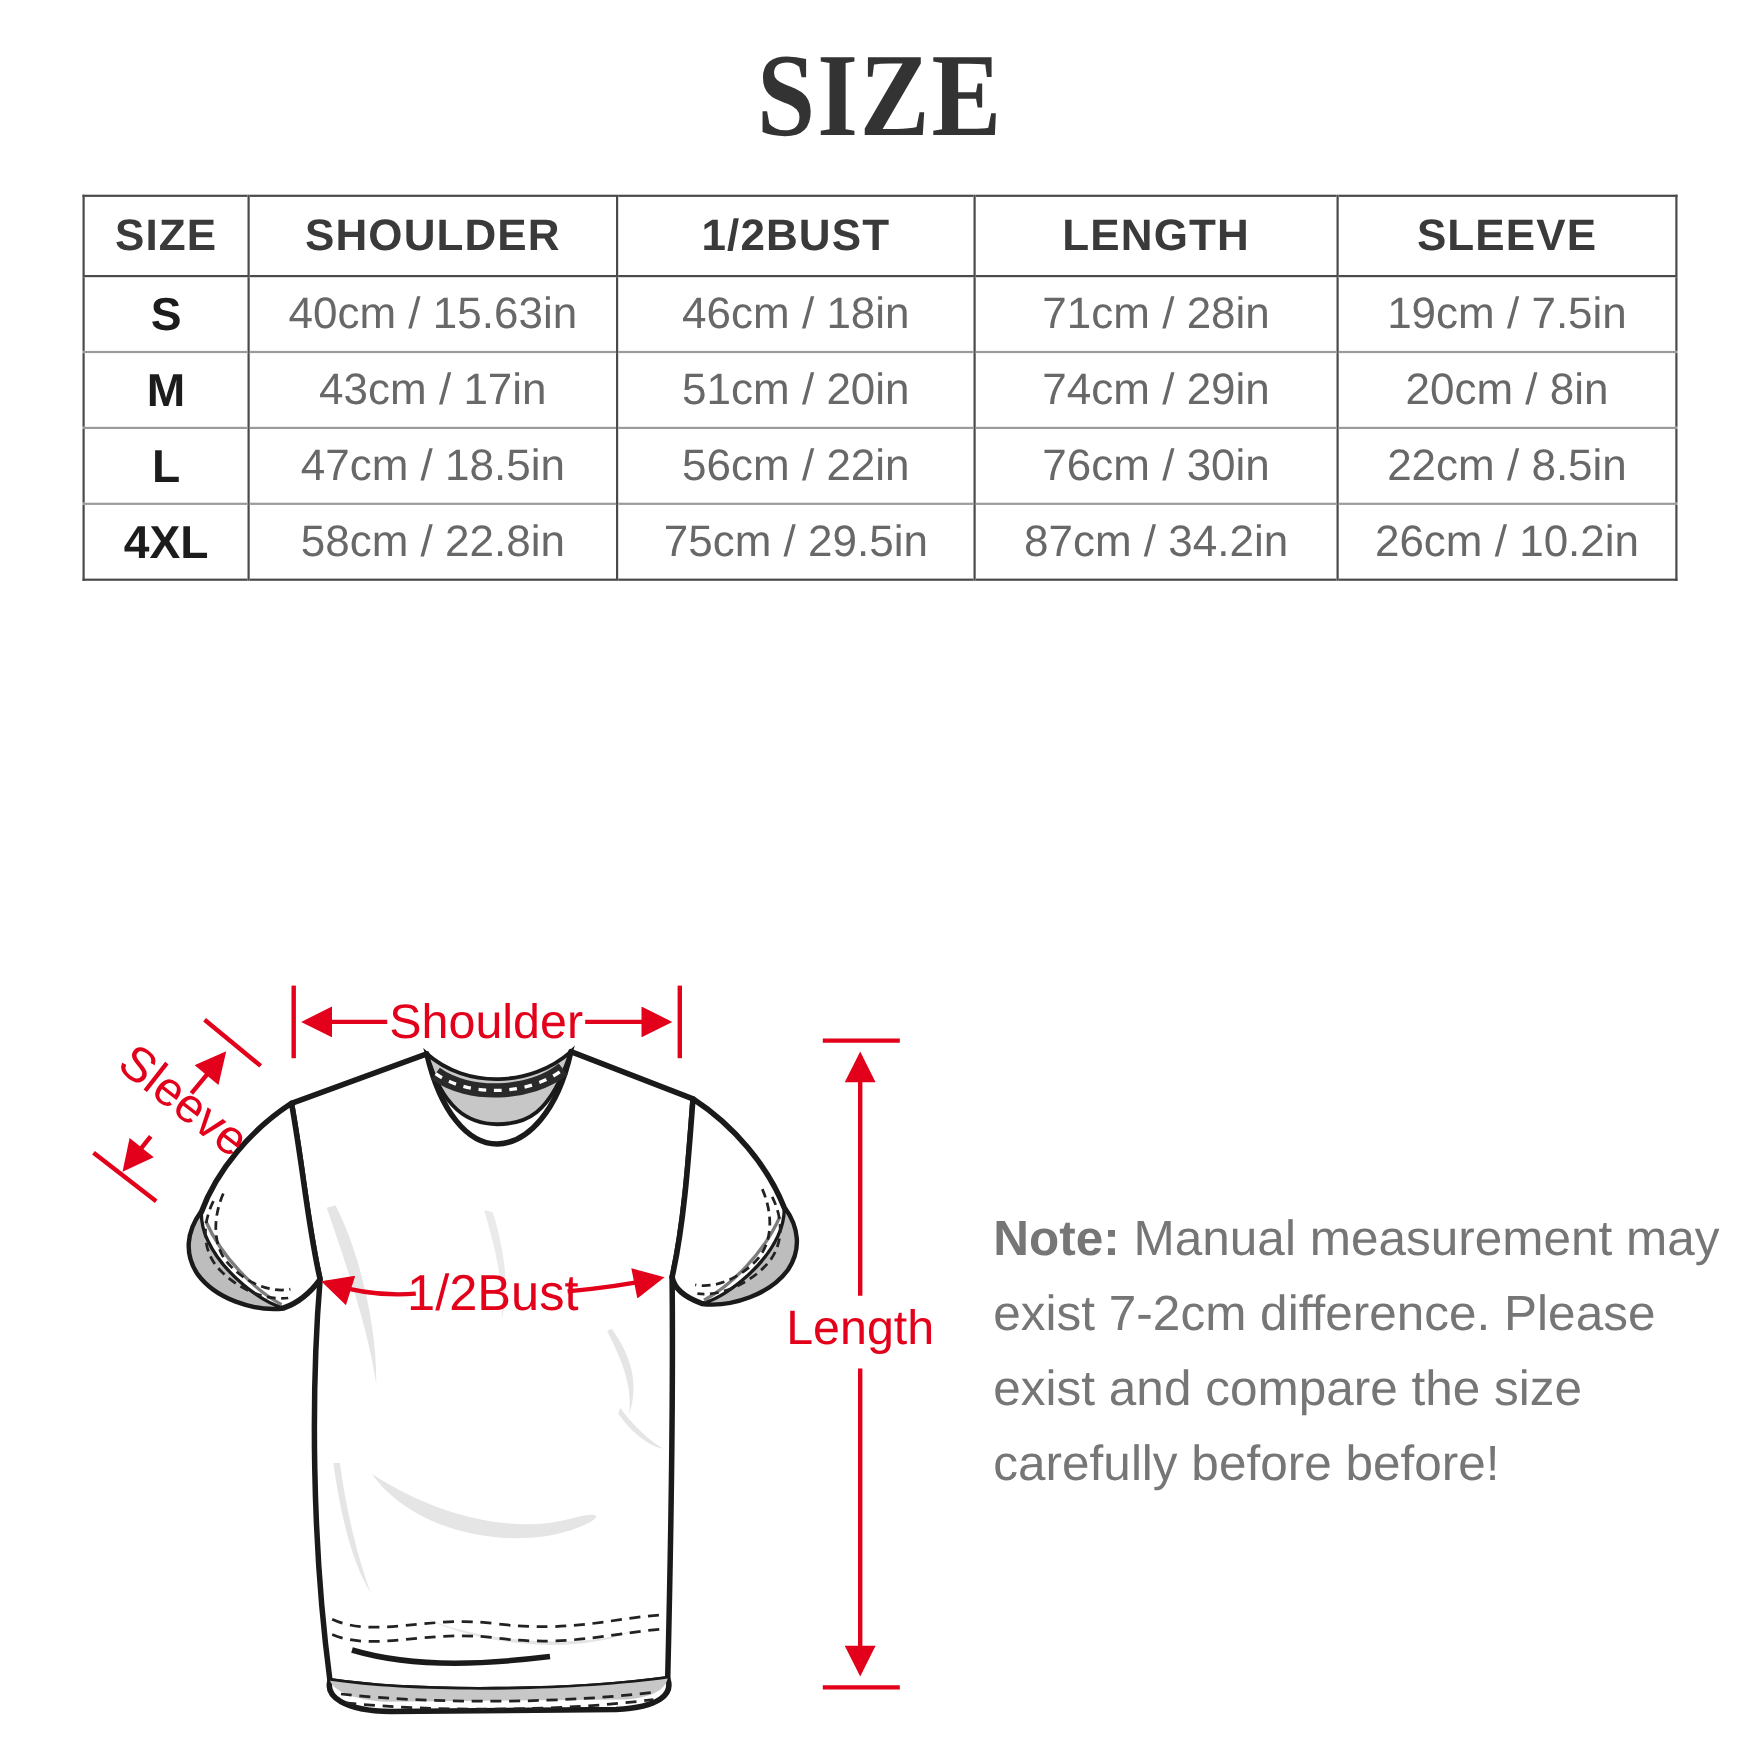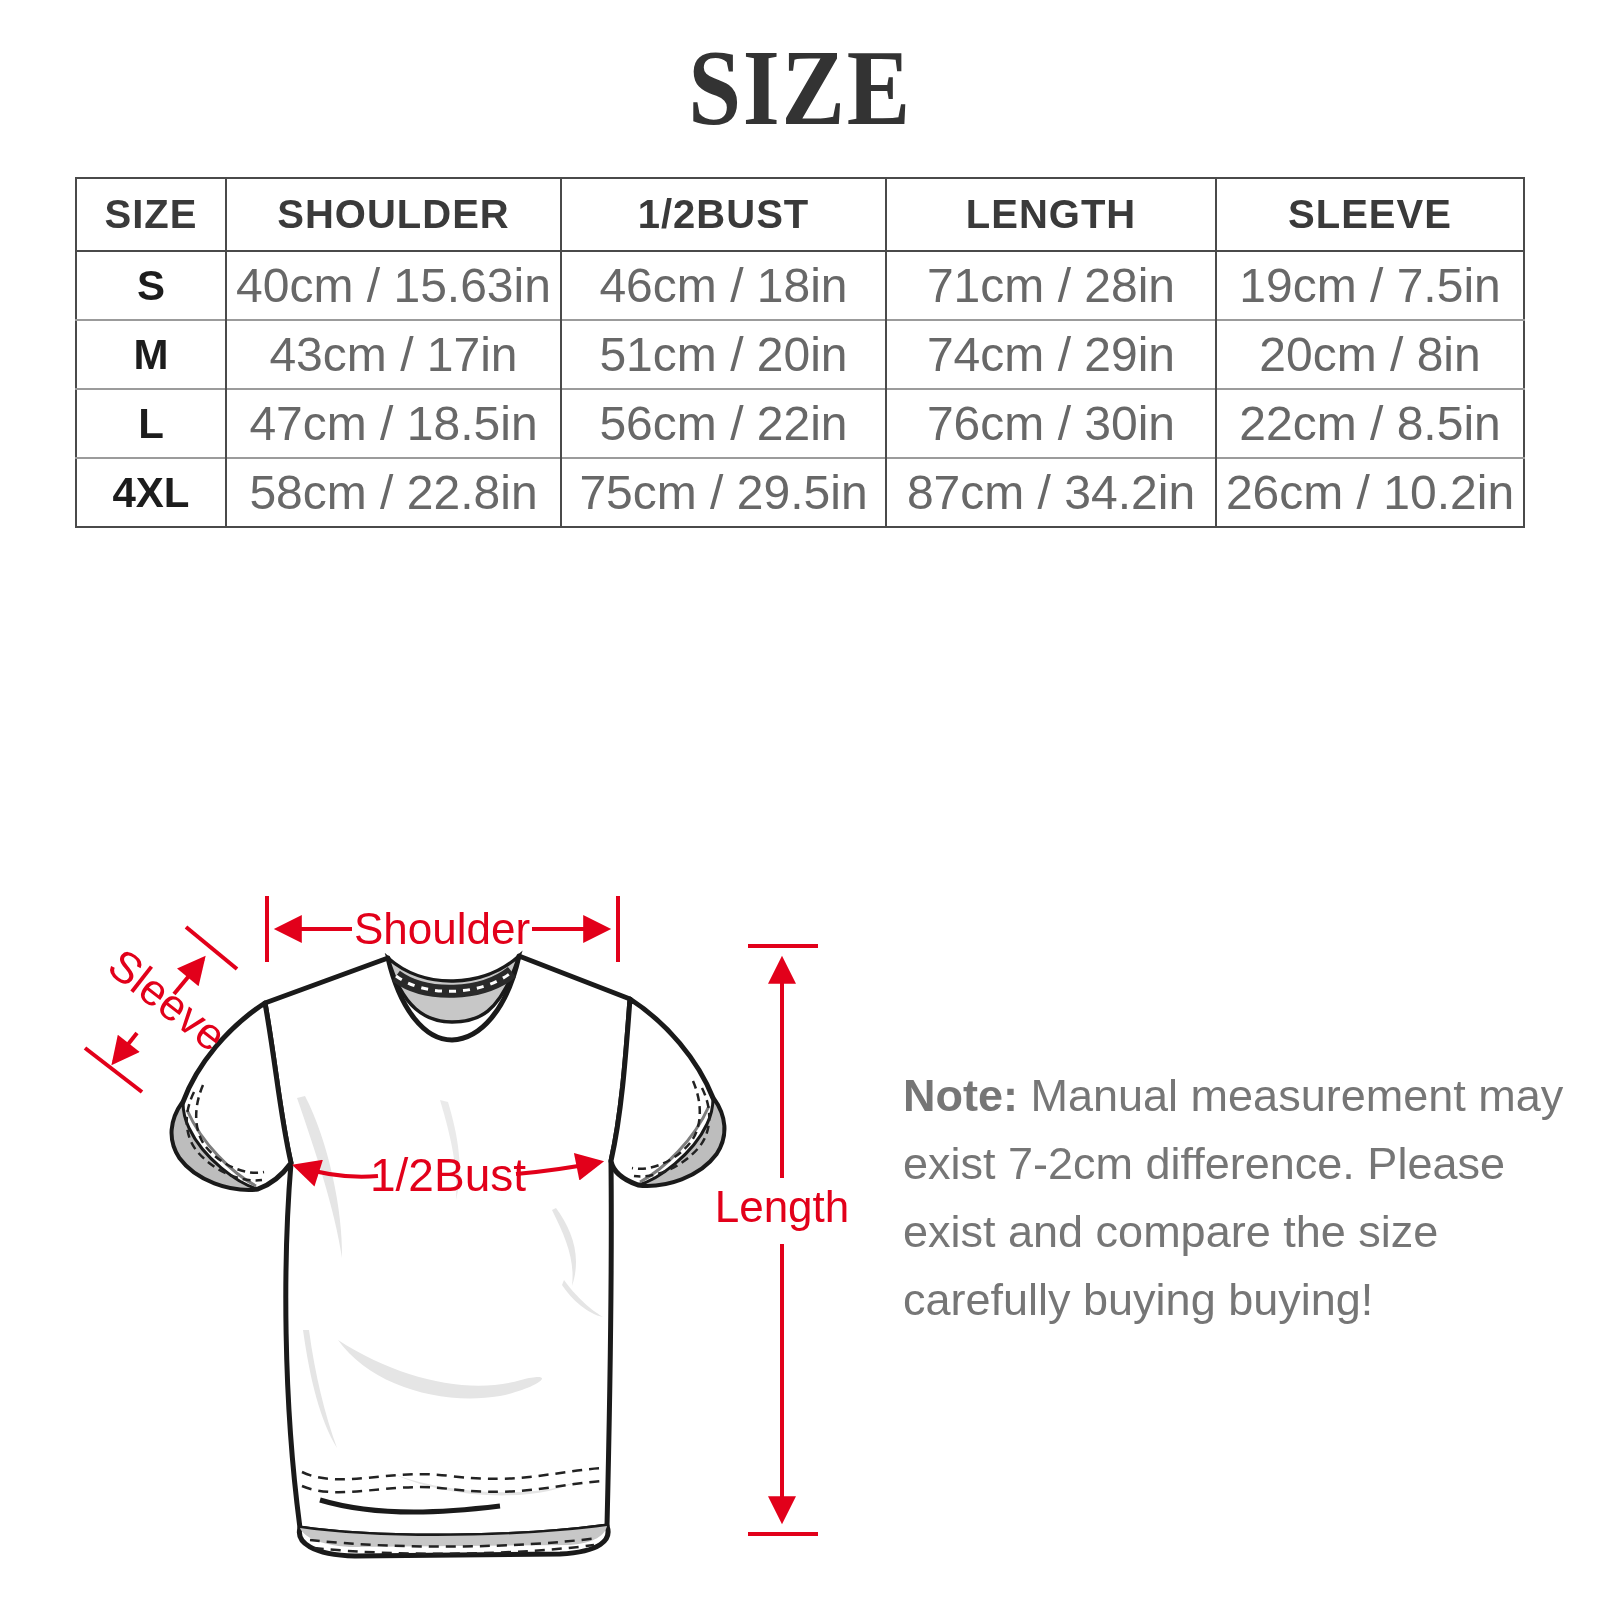--- a/index.html
+++ b/index.html
@@ -16,30 +16,30 @@
   table.size-table{position:absolute;left:75px;top:177px;width:1448px;
     border-collapse:collapse;table-layout:fixed;
     border:2px solid #4a4a4a;background:#ffffff;}
   .size-table th,.size-table td{
     border-left:2px solid #4a4a4a;border-top:2px solid #9b9b9b;
     text-align:center;vertical-align:middle;padding:0;}
   .size-table thead th{height:71px;font-size:40px;font-weight:bold;color:#3a3a3a;
     border-top:none;border-bottom:2px solid #4a4a4a;letter-spacing:1px;}
   .size-table tbody tr{height:69px;}
   .size-table tbody th{font-size:42px;font-weight:bold;color:#1c1c1c;}
-  .size-table tbody td{font-size:48px;font-weight:normal;color:#686868;}
+  .size-table tbody td{font-size:40px;font-weight:normal;color:#686868;}
   .size-table th:first-child,.size-table td:first-child{border-left:none;}
 
   
   .diagram-svg{position:absolute;left:0;top:840px;width:1600px;height:760px;}
   .red-line{stroke:#e2001a;stroke-width:4;fill:none;}
   .red-label{fill:#e2001a;font-family:"Liberation Sans",sans-serif;}
 
   
-  .note{position:absolute;left:903px;top:1062px;font-size:45px;line-height:68px;
+  .note{position:absolute;left:903px;top:1092px;font-size:45px;line-height:68px;
     color:#767676;white-space:nowrap;}
   .note .note-bold{font-weight:bold;}
 </style>
 </head>
 <body>
 
 <div class="title">
   <span>SIZE</span>
 </div>
 
@@ -188,14 +188,14 @@
     <path class="red-line" d="M748,694 L818,694"></path>
     <text class="red-label" x="782" y="382" font-size="44" text-anchor="middle">Length</text>
   </g>
 </svg>
 
 <div class="note">
   <span class="note-bold">Note:</span>
   <span>Manual measurement may</span><br>
   <span>exist 7-2cm difference. Please</span><br>
   <span>exist and compare the size</span><br>
-  <span>carefully buying buying!</span>
+  <span>carefully before before!</span>
 </div>
 
 </body></html>

